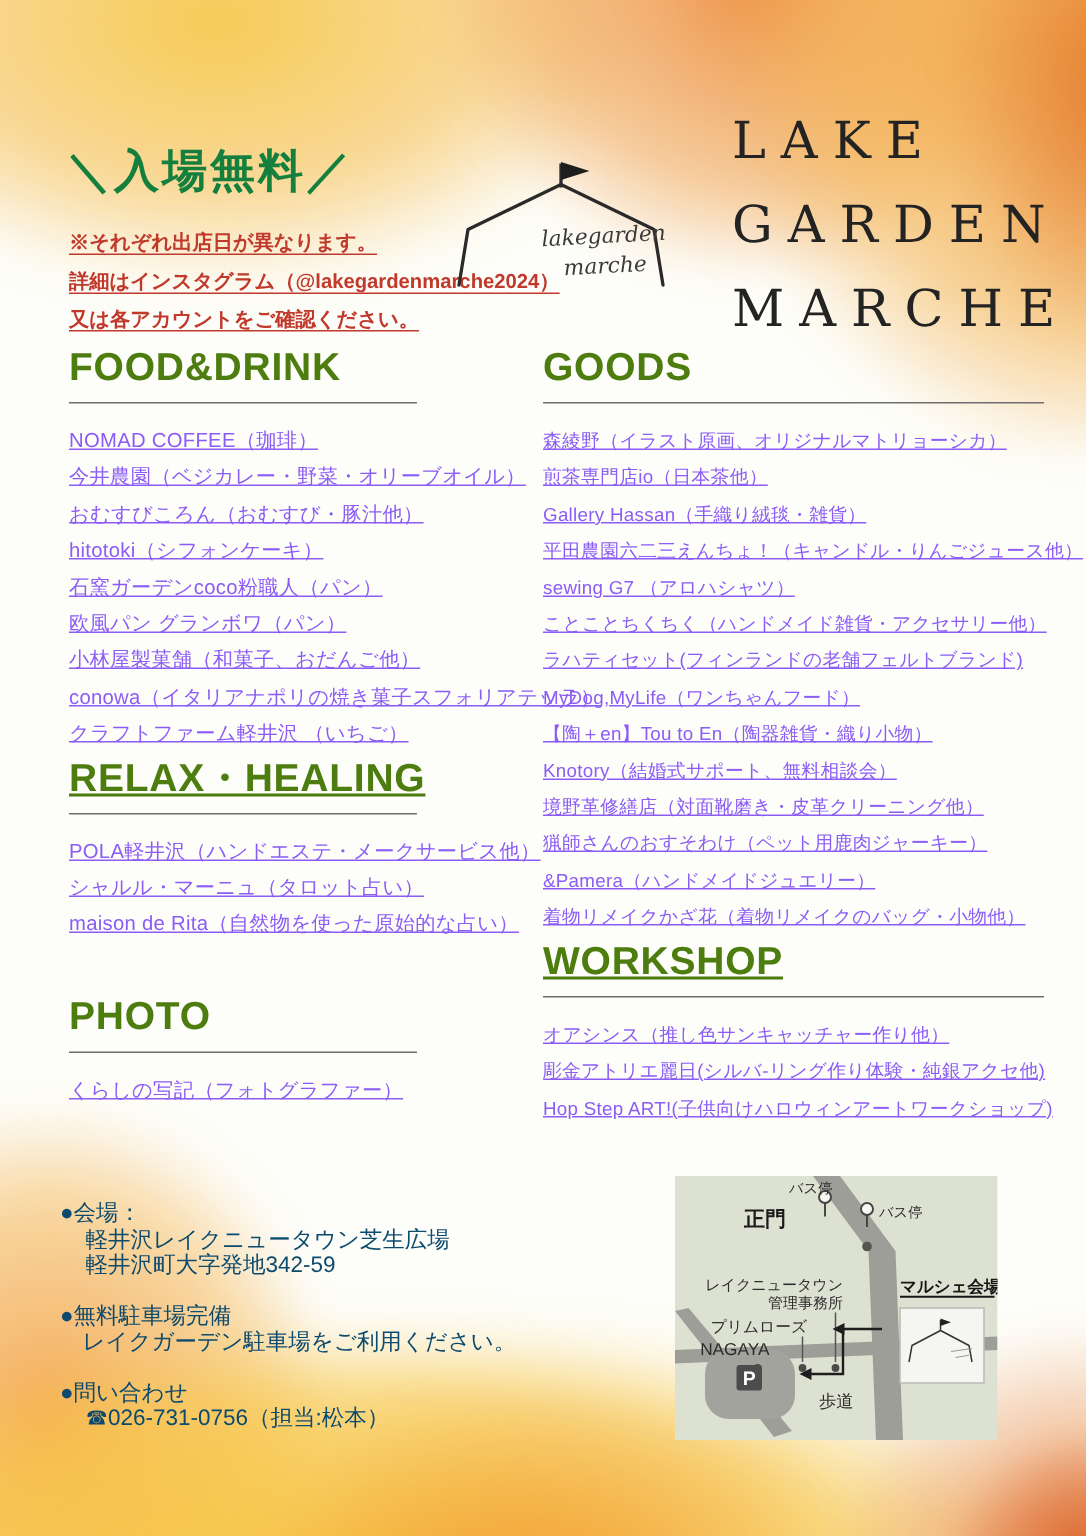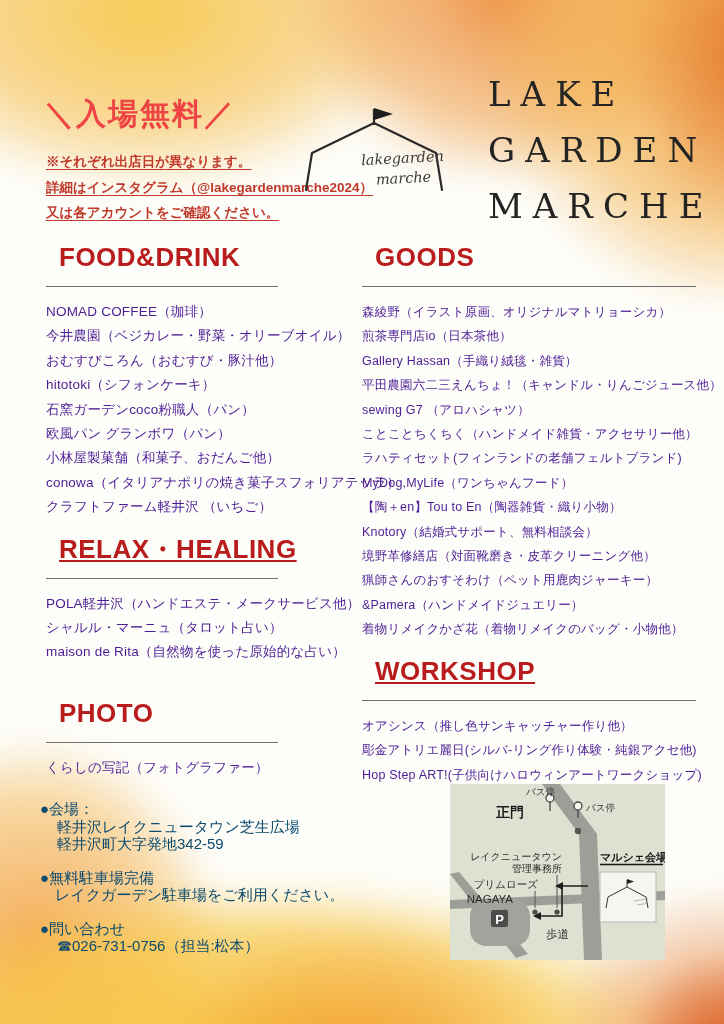--- a/index.html
+++ b/index.html
@@ -39,21 +39,21 @@
         background:radial-gradient(ellipse at 55% 60%, rgba(216,94,42,.95) 0%, rgba(216,94,42,0) 70%);
         filter:blur(8px); }
 
   .layer { position:absolute; z-index:2; }
 
   
   .free-admission {
     left:44px; top:94px;
     font-family:Liberation Sans, sans-serif;
     font-size:30px; font-weight:700; letter-spacing:2px;
-    color:#ef4444;
+    color:#15803d;
   }
   .notes { left:46px; top:149px; font-size:13.5px; font-weight:700;
            color:#c0392b; line-height:25.5px; }
   .notes div { text-decoration:underline; text-underline-offset:3px; }
   .logo-svg { left:286px; top:103px; }
   .logo-text {
     left:348px; top:148px; width:110px; text-align:center;
     font-family:"DejaVu Serif","Liberation Serif",serif;
     font-style:italic; font-size:14.5px; color:#3a3a3a; line-height:20px;
     transform:rotate(-3deg);
@@ -62,30 +62,30 @@
     left:488px; top:66px;
     font-family:"DejaVu Serif","Liberation Serif",serif;
     font-size:34px; letter-spacing:10px; line-height:56px; color:#232323;
   }
 
   
   .col { position:absolute; }
   .col-left  { left:46px;  top:228px; width:312px; }
   .col-right { left:362px; top:228px; width:356px; }
   h2.sec {
-    margin:13px; font-size:26px; font-weight:800; letter-spacing:.5px;
-    color:#b91c1c; line-height:32px;
+    margin:0; font-size:26px; font-weight:800; letter-spacing:.5px;
+    color:#4d7c0f; line-height:32px;
   }
   .sec-gap { margin-top:18px;text-decoration:underline; }
   .rule { height:0; border-top:1.6px solid #6e6e6e; margin-top:8px; }
   .col-left  .rule { width:232px; }
   .col-right .rule { width:334px; }
   ul.items { list-style:none; margin:13px 0 0 0; padding:0; }
   ul.items li { font-size:13.5px; line-height:24.4px; white-space:nowrap;
-                color:#4c1d95; letter-spacing:.2px; }
+                color:#8b5cf6; letter-spacing:.2px;text-decoration:underline; }
   .col-right ul.items li { font-size:12.5px; }
 
   
   .footer { left:40px; top:800px; width:360px; font-size:15px;
             color:#0c4a6e; line-height:17.5px; }
   .footer .group { margin-bottom:16px; }
   .footer .cont { padding-left:17px; }
   .phone-row { padding-left:17px; }
 
   

